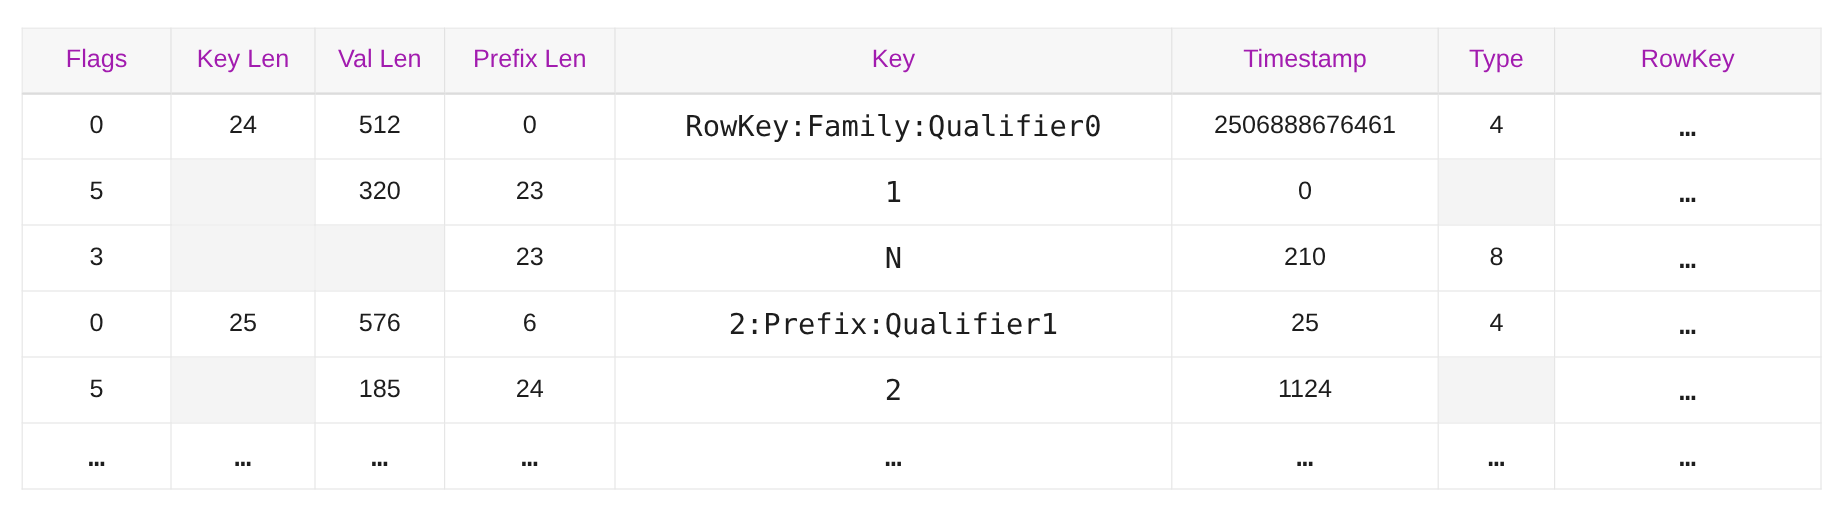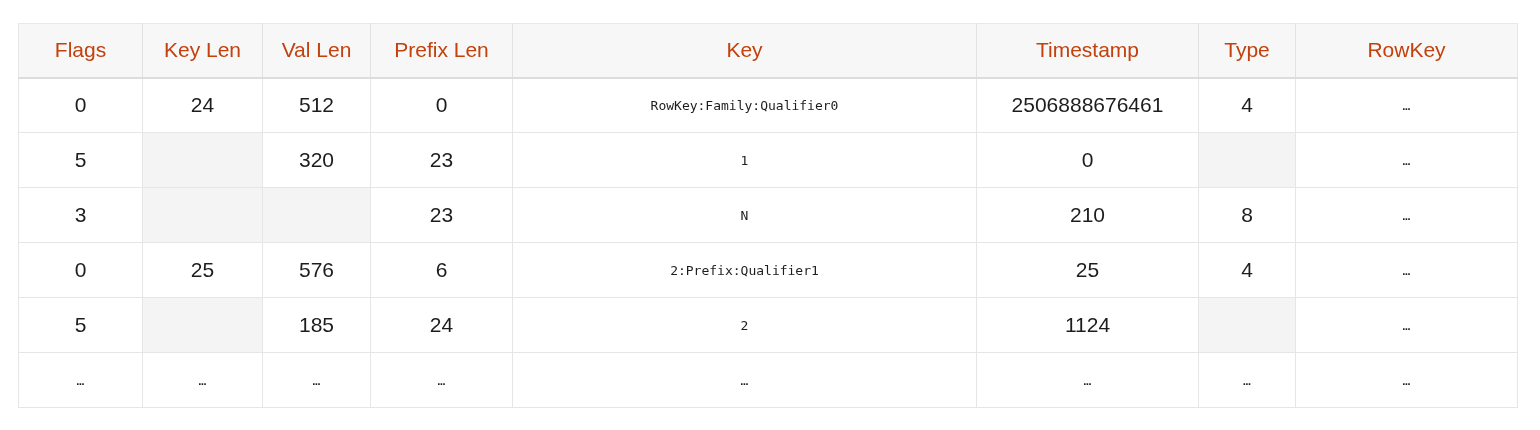--- a/index.html
+++ b/index.html
@@ -34,21 +34,21 @@
   table.hfile-table col.c-prefixlen  { width: 142px; }
   table.hfile-table col.c-key        { width: 464px; }
   table.hfile-table col.c-timestamp  { width: 222px; }
   table.hfile-table col.c-type       { width:  97px; }
   table.hfile-table col.c-value      { width: 222px; }
 
   table.hfile-table th {
     background: #f7f7f7;
     font-weight: 400;
     font-size: 21px;
-    color: #c2410c;
+    color: #a21caf;
     height: 54px;
     text-align: center;
     vertical-align: middle;
     border-right: 1px solid #e2e2e2;
     border-bottom: 2px solid #dcdcdc;
     border-top: 1px solid #e8e8e8;
     padding: 0 4px;
     box-sizing: border-box;
   }
   table.hfile-table th:first-child {
@@ -75,21 +75,21 @@
   table.hfile-table td:first-child {
     border-left: 1px solid #e6e6e6;
   }
   table.hfile-table td:last-child {
     border-right: 1px solid #e6e6e6;
   }
 
   
   table.hfile-table td.mono {
     font-family: "DejaVu Sans Mono", "Liberation Mono", monospace;
-    font-size: 13px;
+    font-size: 24px;
     letter-spacing: 0px;
   }
 
   
   table.hfile-table td.blank {
     background: #f4f4f4;
   }
 </style>
 </head>
 <body>

